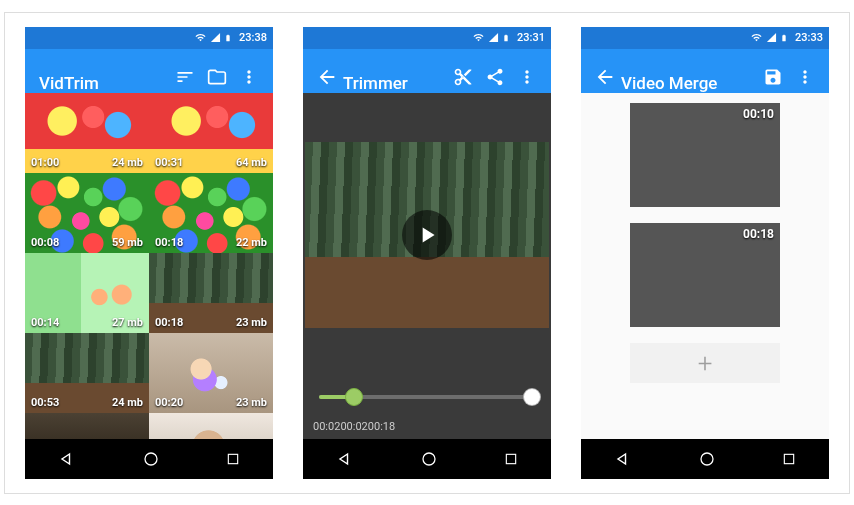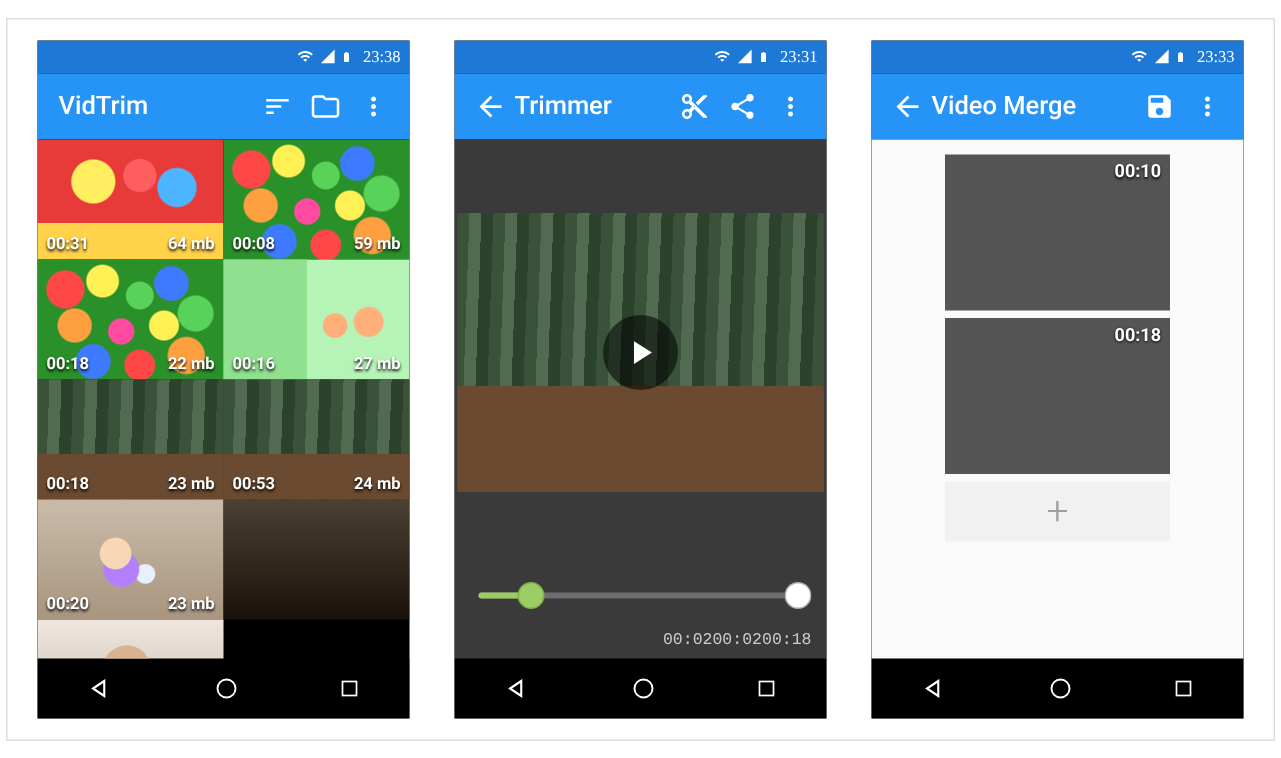--- a/index.html
+++ b/index.html
@@ -34,28 +34,28 @@
     background: #1e78d6;
     display: flex;
     justify-content: flex-end;
     align-items: center;
     padding: 0 6px;
     gap: 3px;
     color: #fff;
     font-size: 11px;
   }
   .statusbar svg { fill: #fff; }
-  .statusbar .time { margin-left: 4px; font-weight: 500; font-family: Liberation Serif, serif; }
+  .statusbar .time { margin-left: 4px; font-weight: 500; }
 
   
   .appbar {
     height: 44px;
     background: #2693f7;
     display: flex;
-    align-items: center;
+    align-items: flex-end;
     color: #fff;
     padding: 0 8px;
   }
   .appbar .title {
     font-size: 17px;
     font-weight: 500;
     flex: 1;
     padding-left: 6px;
   }
   .appbar .title.with-back { padding-left: 0; }
@@ -201,34 +201,33 @@
     width: 18px; height: 18px;
     margin-top: -9px;
     border-radius: 50%;
     background: #fff;
     border: 1px solid rgba(0,0,0,0.3);
   }
   .handle.start { left: 14%; background:#9ccc65; border-color:#7cb342; }
   .handle.end   { right: 0; }
   .timecodes {
     display: flex;
-    justify-content: flex-end;
+    justify-content: flex-start;
     font-size: 11px;
     color: #ccc;
-    font-family: Liberation Mono, monospace;
   }
 
   
   .merge-content {
     background: #fafafa;
     display: flex;
     flex-direction: column;
     align-items: center;
     padding: 10px 0;
-    gap: 5px;
+    gap: 16px;
   }
   .merge-thumb {
     width: 150px;
     height: 104px;
     position: relative;
     background: #555;
     overflow: hidden;
   }
   .merge-thumb .dur-r {
     position: absolute;
@@ -295,33 +294,37 @@
       <div class="iconbtn">
         <svg width="20" height="20" viewBox="0 0 24 24">
             <path d="M12 8c1.1 0 2-.9 2-2s-.9-2-2-2-2 .9-2 2 .9 2 2 2zm0 2c-1.1 0-2 .9-2 2s.9 2 2 2 2-.9 2-2-.9-2-2-2zm0 6c-1.1 0-2 .9-2 2s.9 2 2 2 2-.9 2-2-.9-2-2-2z"></path>
           </svg>
       </div>
     </div>
 
     <div class="content">
       <div class="grid" id="video-grid">
           <div class="cell th-playground">
+            <span class="dur">01:00</span>
+            <span class="size">24 mb</span>
+          </div>
+          <div class="cell th-playground">
             <span class="dur">00:31</span>
             <span class="size">64 mb</span>
           </div>
           <div class="cell th-ballpit">
             <span class="dur">00:08</span>
             <span class="size">59 mb</span>
           </div>
           <div class="cell th-ballpit">
             <span class="dur">00:18</span>
             <span class="size">22 mb</span>
           </div>
           <div class="cell th-greenroom">
-            <span class="dur">00:16</span>
+            <span class="dur">00:14</span>
             <span class="size">27 mb</span>
           </div>
           <div class="cell th-forest">
             <span class="dur">00:18</span>
             <span class="size">23 mb</span>
           </div>
           <div class="cell th-forest">
             <span class="dur">00:53</span>
             <span class="size">24 mb</span>
           </div>

